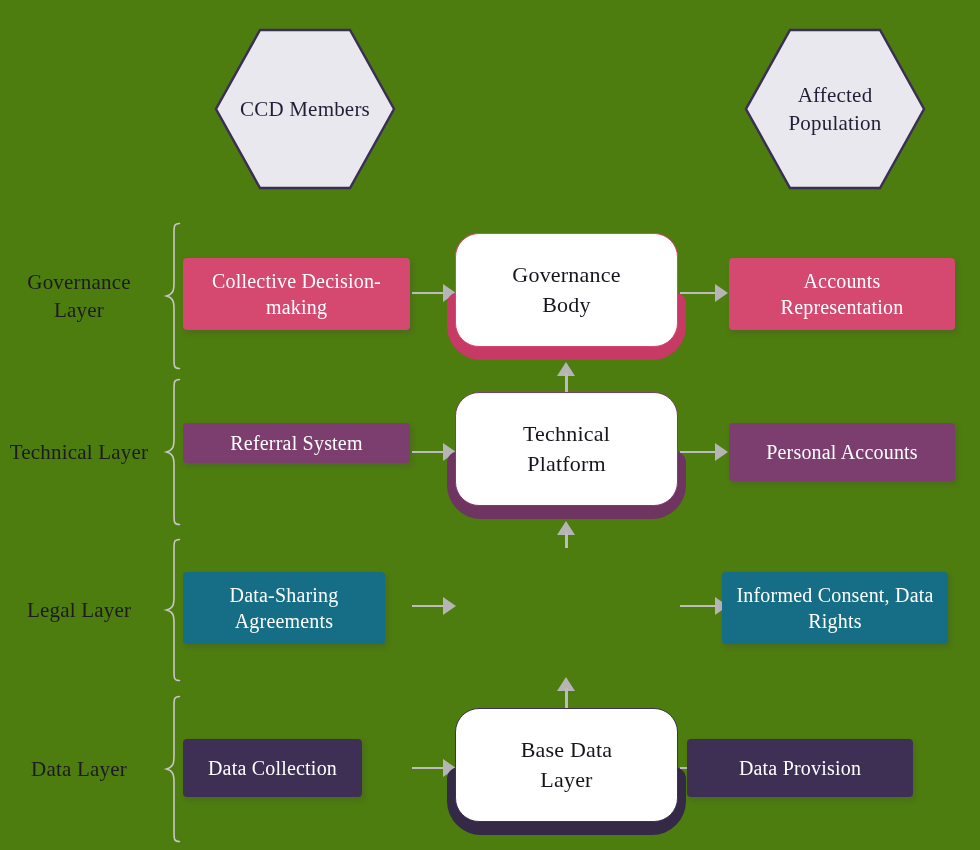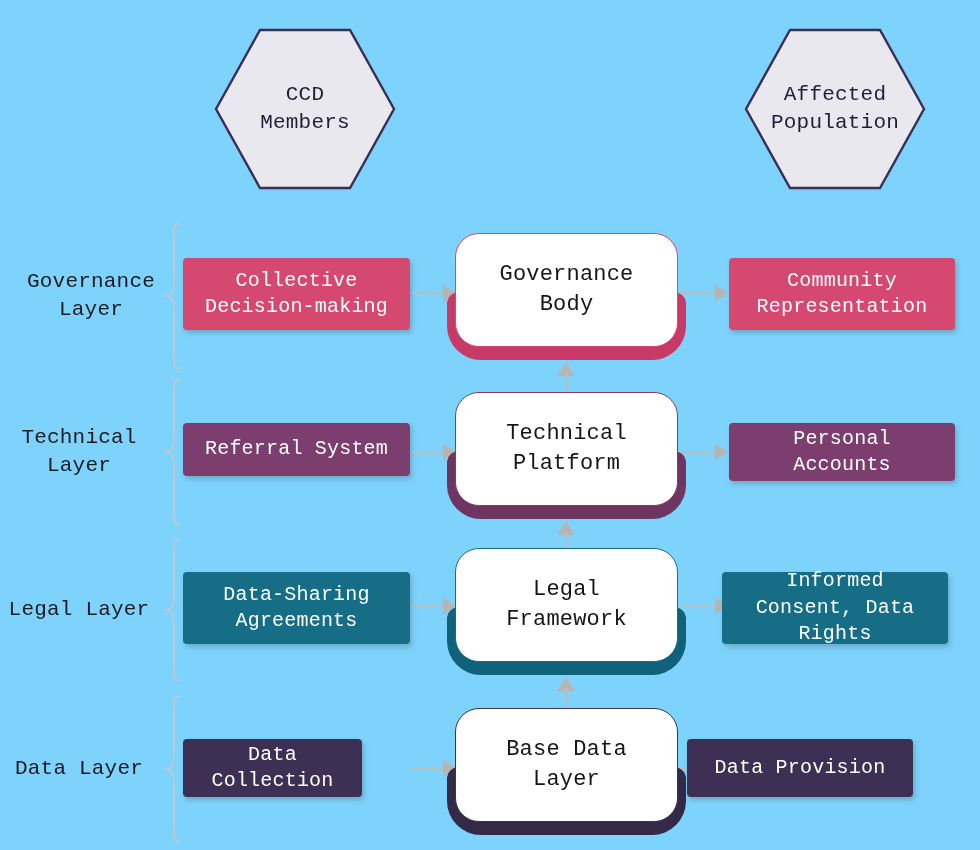--- a/index.html
+++ b/index.html
@@ -1,59 +1,59 @@
 <!DOCTYPE html>
 <html><head>
 <meta charset="utf-8">
 <style>
   html,body{margin:0;padding:0;background:#ffffff;}
-  #canvas{position:relative;width:980px;height:850px;background:#7dd3fc;overflow:hidden;
-          font-family:Liberation Mono, monospace;}
+  #canvas{position:relative;width:980px;height:850px;background:#4d7c0f;overflow:hidden;
+          font-family:Liberation Serif, serif;}
 
   
   .hex{position:absolute;width:182px;height:162px;}
   .hex svg{position:absolute;left:0;top:0;width:100%;height:100%;}
   .hex .hex-label{position:absolute;inset:0;display:flex;align-items:center;justify-content:center;
                   text-align:center;font-size:21px;color:#241d36;letter-spacing:.2px;line-height:1.35;}
   .hex .hex-label span{display:inline-block;max-width:140px;}
   .hex-left{left:214px;top:28px;}
   .hex-right{left:744px;top:28px;}
 
   
   .row-gov{--c:#d5486f;--cd:#c73a66;}
   .row-tech{--c:#7c3e6e;--cd:#6e3561;}
   .row-legal{--c:#156e85;--cd:#0f6279;}
   .row-data{--c:#3d3054;--cd:#342947;}
 
   
   .layer-label{position:absolute;left:0;width:158px;display:flex;align-items:center;justify-content:center;
                text-align:center;font-size:21px;color:#1d1b20;line-height:1.35;letter-spacing:.2px;}
-  .pos-label-1{top:222px;height:148px;margin-left:12px;}
+  .pos-label-1{top:222px;height:148px;}
   .pos-label-2{top:378px;height:148px;}
   .pos-label-3{top:538px;height:144px;}
   .pos-label-4{top:695px;height:148px;}
 
   
   .brace{position:absolute;left:162px;width:20px;overflow:visible;}
   .brace path{fill:none;stroke:#c7c7c7;stroke-width:1.6;vector-effect:non-scaling-stroke;stroke-linecap:round;}
   .pos-brace-1{top:222px;height:148px;}
   .pos-brace-2{top:378px;height:148px;}
   .pos-brace-3{top:538px;height:144px;}
   .pos-brace-4{top:695px;height:148px;}
 
   
   .pill{position:absolute;background:var(--c);border-radius:4px;display:flex;align-items:center;
         justify-content:center;text-align:center;color:#ffffff;font-size:20px;font-weight:500;
         line-height:1.32;letter-spacing:.2px;box-shadow:2px 3px 5px rgba(70,70,70,.28);}
   .pill span{display:inline-block;max-width:205px;}
   .pos-pill-l-1{left:183px;top:258px;width:227px;height:72px;}
   .pos-pill-r-1{left:729px;top:258px;width:226px;height:72px;}
-  .pos-pill-l-2{left:183px;top:423px;width:227px;height:53px;}
+  .pos-pill-l-2{left:183px;top:423px;width:227px;height:40px;}
   .pos-pill-r-2{left:729px;top:423px;width:226px;height:58px;}
-  .pos-pill-l-3{left:183px;top:572px;width:227px;height:72px;}
+  .pos-pill-l-3{left:183px;top:572px;width:202px;height:72px;}
   .pos-pill-r-3{left:722px;top:572px;width:226px;height:72px;justify-content:center;}
   .pos-pill-l-4{left:183px;top:739px;width:179px;height:58px;justify-content:center;}
   .pos-pill-r-4{left:687px;top:739px;width:226px;height:58px;}
 
   
   .card-wrap{position:absolute;width:223px;height:114px;}
   .pos-card-1{left:455px;top:233px;}
   .pos-card-2{left:455px;top:392px;}
   .pos-card-3{left:455px;top:548px;}
   .pos-card-4{left:455px;top:708px;}
@@ -128,21 +128,21 @@
     <div class="swoosh"></div>
     <div class="card">
         <span>Governance Body</span>
       </div>
   </div>
   <div class="h-arrow pos-ha-1r">
       <span class="shaft"></span>
       <span class="head"></span>
     </div>
   <div class="pill row-gov pos-pill-r-1">
-      <span>Community Representation</span>
+      <span>Accounts Representation</span>
     </div>
 
   <div class="layer-label pos-label-2">
       <span>Technical Layer</span>
     </div>
   <svg class="brace pos-brace-2" viewBox="0 0 20 100" preserveAspectRatio="none">
     <path d="M 17.5 1 C 12 1 12 2.5 12 8 L 12 41 C 12 46.5 11 48.8 4.5 50 C 11 51.2 12 53.5 12 59 L 12 92 C 12 97.5 12 99 17.5 99"></path>
   </svg>
   <div class="pill row-tech pos-pill-l-2">
       <span>Referral System</span>
@@ -171,26 +171,20 @@
   <svg class="brace pos-brace-3" viewBox="0 0 20 100" preserveAspectRatio="none">
     <path d="M 17.5 1 C 12 1 12 2.5 12 8 L 12 41 C 12 46.5 11 48.8 4.5 50 C 11 51.2 12 53.5 12 59 L 12 92 C 12 97.5 12 99 17.5 99"></path>
   </svg>
   <div class="pill row-legal pos-pill-l-3">
       <span>Data-Sharing Agreements</span>
     </div>
   <div class="h-arrow pos-ha-3l">
       <span class="shaft"></span>
       <span class="head"></span>
     </div>
-  <div class="card-wrap row-legal pos-card-3">
-    <div class="swoosh"></div>
-    <div class="card">
-        <span>Legal Framework</span>
-      </div>
-  </div>
   <div class="h-arrow pos-ha-3r">
       <span class="shaft"></span>
       <span class="head"></span>
     </div>
   <div class="pill row-legal pos-pill-r-3">
       <span>Informed Consent, Data Rights</span>
     </div>
 
   <div class="layer-label pos-label-4">
       <span>Data Layer</span>

